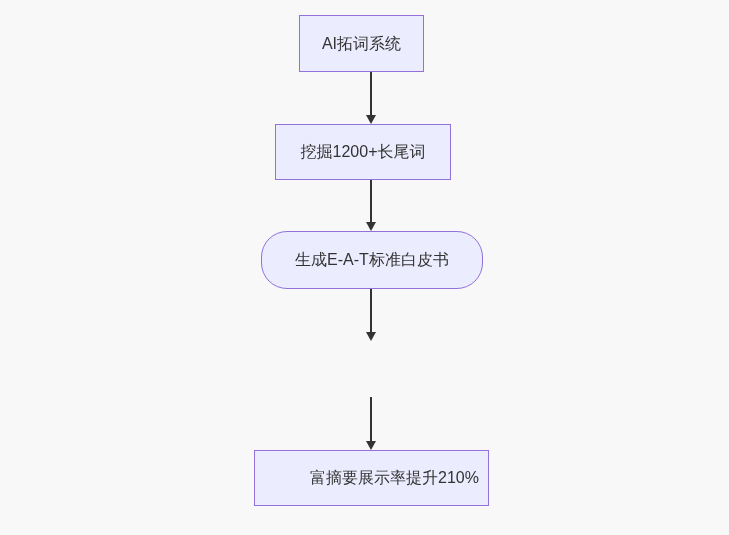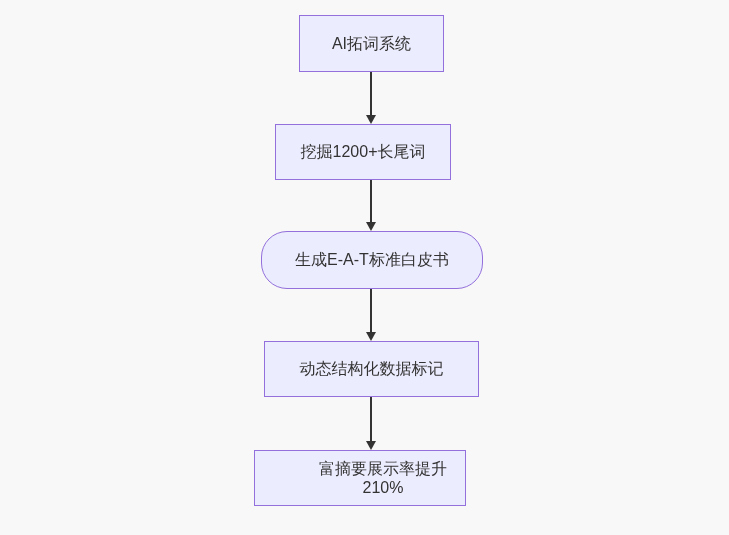--- a/index.html
+++ b/index.html
@@ -24,25 +24,25 @@
     background: var(--node-fill, #ECECFF);
     border: 1.5px solid var(--node-border, #9370DB);
     display: flex;
     align-items: center;
     justify-content: center;
     text-align: center;
     color: var(--text-color, #333333);
     font-size: 16px;
     line-height: 1.2;
   }
-  .node1 { left: 299px; top: 15px;  width: 145px; height: 57px; }
+  .node1 { left: 299px; top: 15px;  width: 125px; height: 57px; }
   .node2 { left: 275px; top: 124px; width: 176px; height: 56px; }
   .node3 { left: 261px; top: 231px; width: 222px; height: 58px; border-radius: 26px; }
   .node4 { left: 264px; top: 341px; width: 215px; height: 56px; }
-  .node5 { left: 254px; top: 450px; width: 212px; height: 56px; padding-left: 46px; }
+  .node5 { left: 254px; top: 450px; width: 235px; height: 56px; padding-left: 46px; }
 
   .arrow {
     position: absolute;
     width: 12px;
     left: 365px; 
   }
   .a1 { top: 72px;  height: 52px; }
   .a2 { top: 180px; height: 51px; }
   .a3 { top: 289px; height: 52px; }
   .a4 { top: 397px; height: 53px; }
@@ -91,23 +91,20 @@
 
   <div class="node node3">
     <span>生成E-A-T标准白皮书</span>
   </div>
 
   <div class="arrow a3">
     <div class="shaft"></div>
     <div class="head"></div>
   </div>
 
-  <div class="node node4">
-    <span>动态结构化数据标记</span>
-  </div>
 
   <div class="arrow a4">
     <div class="shaft"></div>
     <div class="head"></div>
   </div>
 
   <div class="node node5">
     <span>富摘要展示率提升210%</span>
   </div>
 

